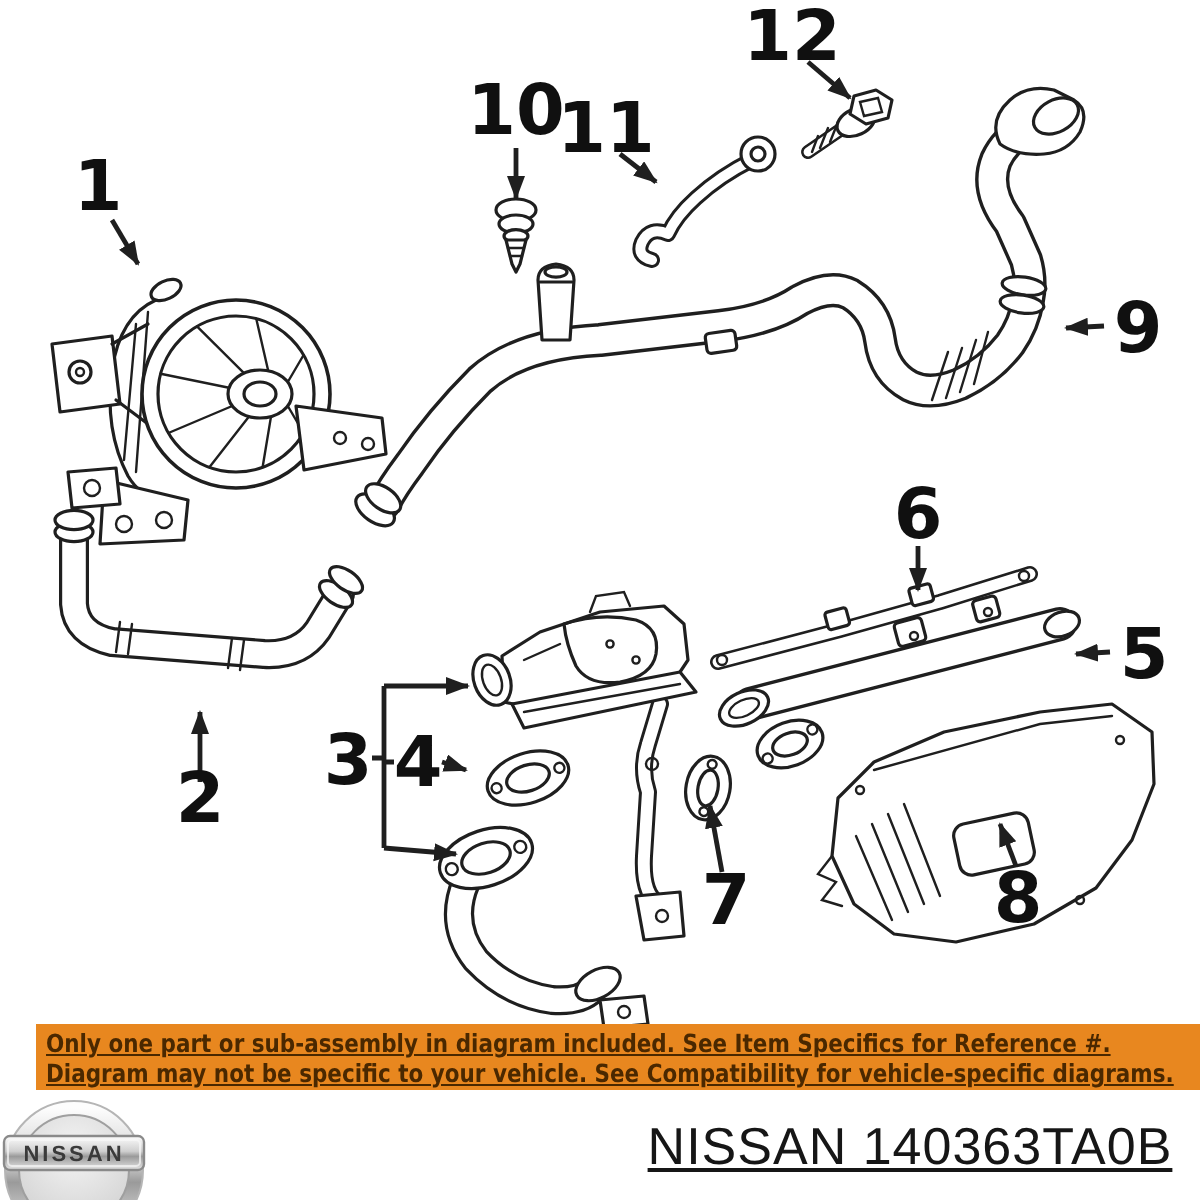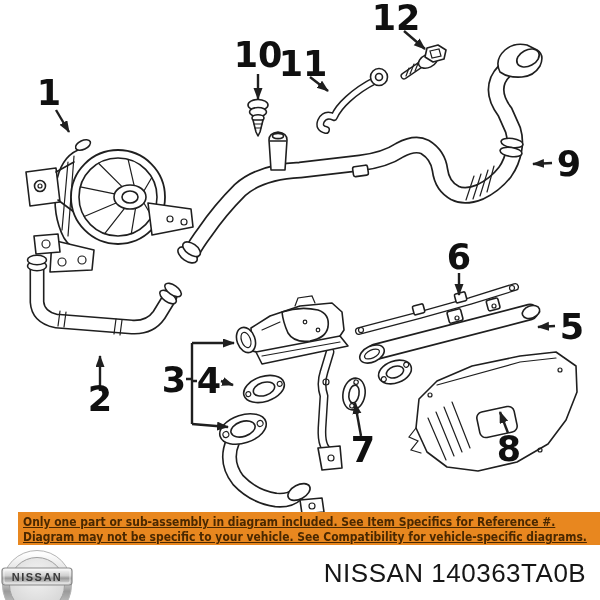--- a/index.html
+++ b/index.html
@@ -23,21 +23,21 @@
     background:var(--banner-bg);color:var(--banner-text);
     padding:2px 0 0 5px;box-sizing:border-box;overflow:hidden;text-decoration:underline;
   }
   .banner-line{
     white-space:nowrap;font-weight:700;font-size:12.5px;line-height:15px;
     transform:scaleX(.86);transform-origin:0 50%;
   }
   .part-number{
     position:absolute;left:320px;top:556px;width:270px;height:34px;z-index:3;
     font-family:"Liberation Sans",sans-serif;font-size:26px;font-weight:400;
-    color:var(--pn-color);text-align:center;line-height:34px;letter-spacing:.5px;
+    color:var(--pn-color);text-align:center;line-height:34px;letter-spacing:.5px;text-decoration:underline;
   }
   #logo{position:absolute;left:0px;top:546px;z-index:3;}
   .logo-text{font:700 11px "Liberation Sans",sans-serif;fill:#3a3a3a;letter-spacing:1.5px;}
 </style>
 </head>
 <body>
 
 <svg id="diagram" width="600" height="600" viewBox="0 0 600 600">
   <defs>
     <marker id="arrow" markerUnits="userSpaceOnUse" markerWidth="13" markerHeight="10" refX="11" refY="4.5" orient="auto">

